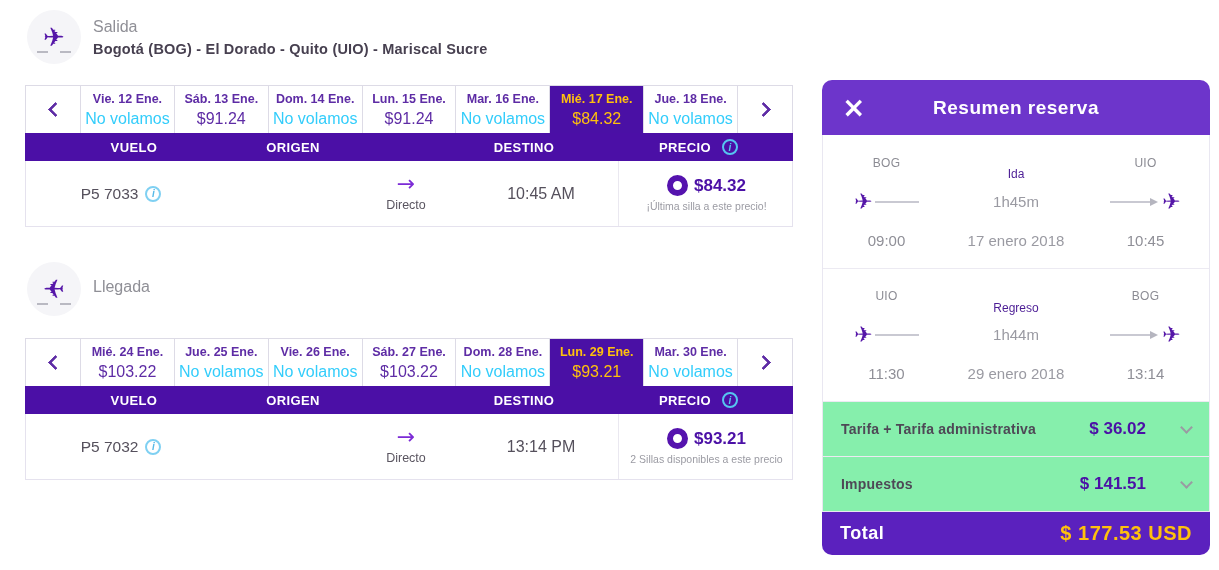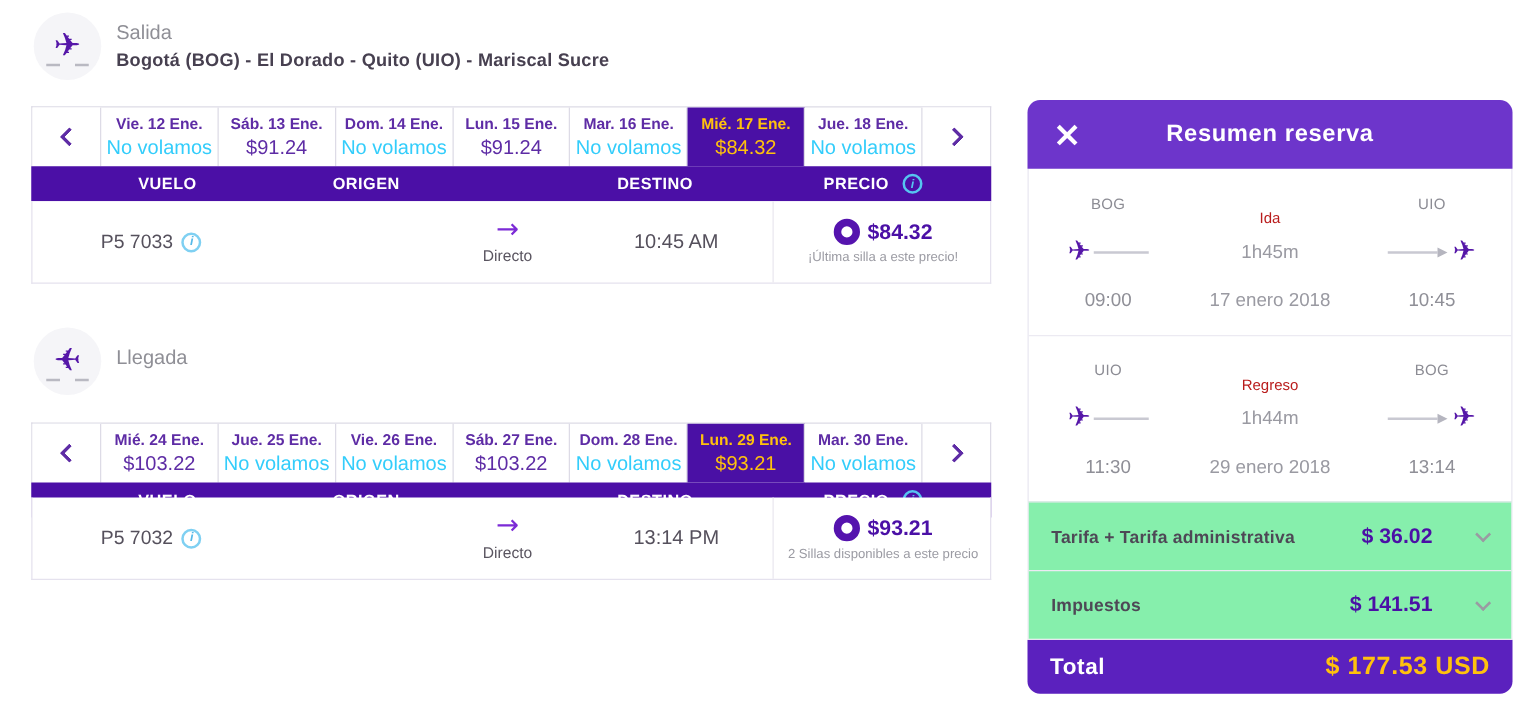--- a/index.html
+++ b/index.html
@@ -76,21 +76,21 @@
   .close-x { position:absolute; left:20px; top:50%; transform:translateY(-50%);
              color:#fff; font-size:28px; font-weight:700; line-height:1; cursor:pointer;
              font-family:"DejaVu Sans",sans-serif; }
   .panel-title { color:#fff; font-size:19px; font-weight:700; letter-spacing:.5px; }
   .panel-body { background:#fff; border:1px solid #e9e7f1; border-top:none; }
   .leg { height:133px; display:grid; grid-template-columns:115px 1fr 115px;
          grid-template-rows:1fr 1fr 1fr; align-items:center; justify-items:center;
          padding:8px 6px; }
   .leg + .leg { border-top:1px solid #eceaf2; }
   .city     { font-size:12px; color:#8c8c94; letter-spacing:.3px; }
-  .leg-kind { font-size:12px; color:#b91c1c;margin-top:23px; }
+  .leg-kind { font-size:12px; color:#4c1d95;margin-top:23px; }
   .duration { font-size:15px; color:#9a9aa2; }
   .leg-time { font-size:15px; color:#8f8f97; }
   .leg-date { font-size:15px; color:#9a9aa2; }
   .route-left, .route-right { display:flex; align-items:center; gap:2px; }
   .sline { width:44px; height:2px; background:#c9c9d2; }
   .leg .plane { font-size:22px; }
 
   .fee-row { height:55px; border-top:1px solid #eceaf2; display:flex; align-items:center;
              padding:0 18px; background:#86efac; }
   .fee-label { font-size:14px; font-weight:600; color:#4e4856; letter-spacing:.2px; }
@@ -231,21 +231,21 @@
   </div>
 
   <div class="thead" style="top:386px;">
     <span class="th" style="left:109px;">VUELO</span>
     <span class="th" style="left:268px;">ORIGEN</span>
     <span class="th" style="left:499px;">DESTINO</span>
     <span class="th" style="left:660px;">PRECIO</span>
     <span class="info-badge" style="left:697px;">i</span>
   </div>
 
-  <div class="frow" style="top:398px;">
+  <div class="frow" style="top:414px;">
     <div class="fcell fnum">
       <span>P5 7032</span>
       <span class="info-sm">i</span>
     </div>
     <div class="fmid">
       <div class="arr">→</div>
       <div class="dtype">Directo</div>
     </div>
     <div class="fcell tarr">13:14 PM</div>
     <div class="fprice">

